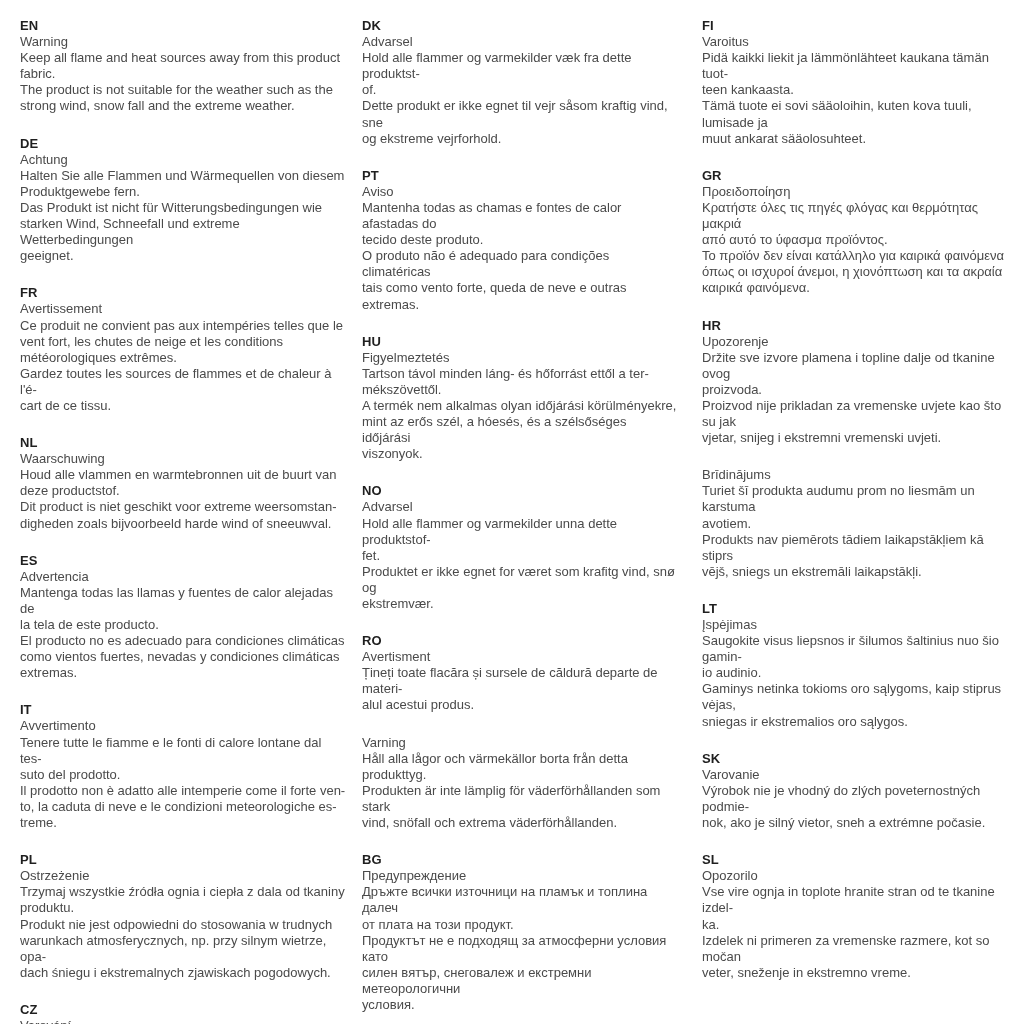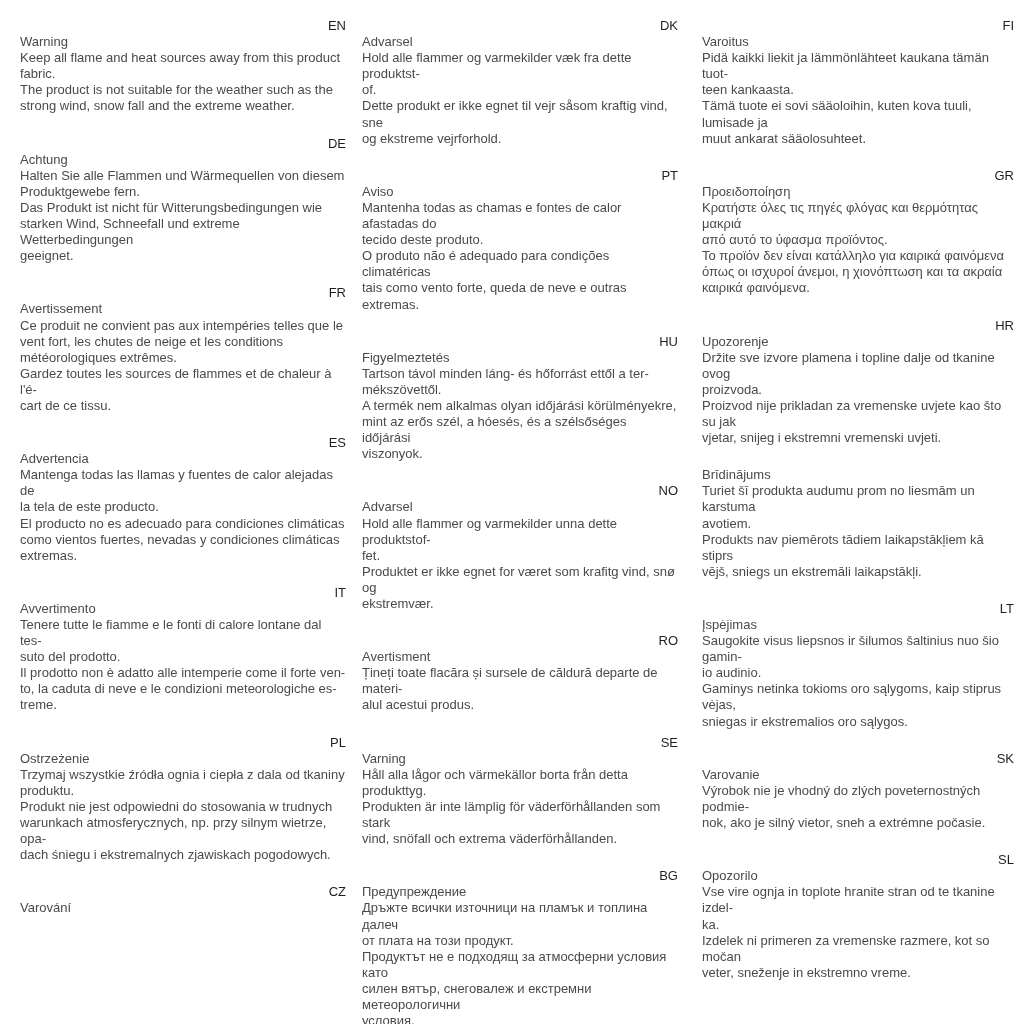--- a/index.html
+++ b/index.html
@@ -27,25 +27,24 @@
   }
   .col-0 { left: 20px;  width: 326px; }
   .col-1 { left: 362px; width: 316px; }
   .col-2 { left: 702px; width: 312px; }
   .lang-section {
     margin: 0 0 21px 0;
   }
   .lang-code {
     font-size: 13px;
     line-height: 16.1px;
-    font-weight: normal;
+    font-weight: bold;
     color: #1f1f1f;
     margin: 0;
     padding: 0;
-    text-align: right;
   }
   .warning-title,
   .warning-paragraph {
     margin: 0;
     padding: 0;
     white-space: pre-line;
     color: #4a4a4a;
   }
 </style>
 </head>
@@ -73,20 +72,28 @@
       <section class="lang-section">
         <h2 class="lang-code">FR</h2>
         <p class="warning-title">Avertissement</p>
         <p class="warning-paragraph">Ce produit ne convient pas aux intempéries telles que le
 vent fort, les chutes de neige et les conditions
 météorologiques extrêmes.</p>
         <p class="warning-paragraph">Gardez toutes les sources de flammes et de chaleur à l'é-
 cart de ce tissu.</p>
       </section>
       <section class="lang-section">
+        <h2 class="lang-code">NL</h2>
+        <p class="warning-title">Waarschuwing</p>
+        <p class="warning-paragraph">Houd alle vlammen en warmtebronnen uit de buurt van
+deze productstof.</p>
+        <p class="warning-paragraph">Dit product is niet geschikt voor extreme weersomstan-
+digheden zoals bijvoorbeeld harde wind of sneeuwval.</p>
+      </section>
+      <section class="lang-section">
         <h2 class="lang-code">ES</h2>
         <p class="warning-title">Advertencia</p>
         <p class="warning-paragraph">Mantenga todas las llamas y fuentes de calor alejadas de
 la tela de este producto.</p>
         <p class="warning-paragraph">El producto no es adecuado para condiciones climáticas
 como vientos fuertes, nevadas y condiciones climáticas
 extremas.</p>
       </section>
       <section class="lang-section">
         <h2 class="lang-code">IT</h2>
@@ -145,21 +152,20 @@
         <p class="warning-paragraph">Produktet er ikke egnet for været som krafitg vind, snø og
 ekstremvær.</p>
       </section>
       <section class="lang-section">
         <h2 class="lang-code">RO</h2>
         <p class="warning-title">Avertisment</p>
         <p class="warning-paragraph">Țineți toate flacăra și sursele de căldură departe de materi-
 alul acestui produs.</p>
       </section>
       <section class="lang-section">
-        <h2 class="lang-code">SE</h2>
         <p class="warning-title">Varning</p>
         <p class="warning-paragraph">Håll alla lågor och värmekällor borta från detta produkttyg.</p>
         <p class="warning-paragraph">Produkten är inte lämplig för väderförhållanden som stark
 vind, snöfall och extrema väderförhållanden.</p>
       </section>
       <section class="lang-section">
         <h2 class="lang-code">BG</h2>
         <p class="warning-title">Предупреждение</p>
         <p class="warning-paragraph">Дръжте всички източници на пламък и топлина далеч
 от плата на този продукт.</p>

